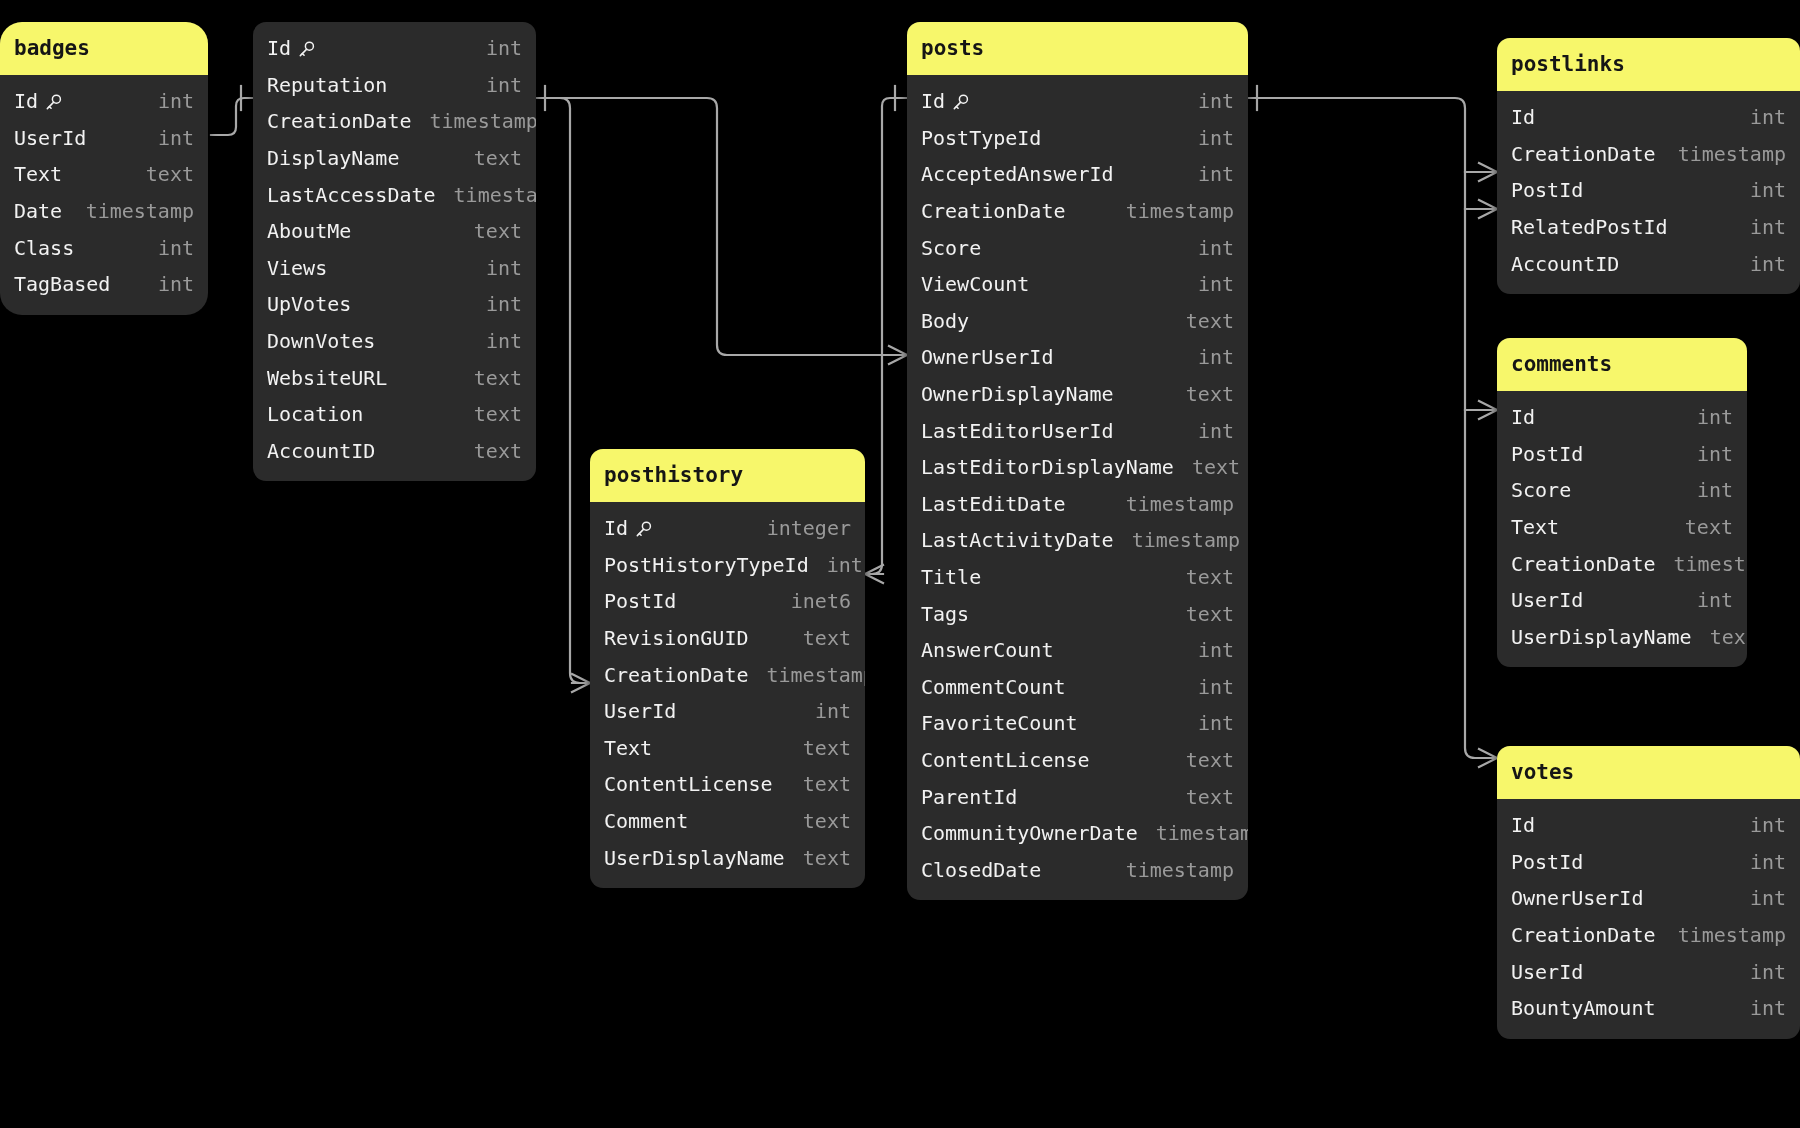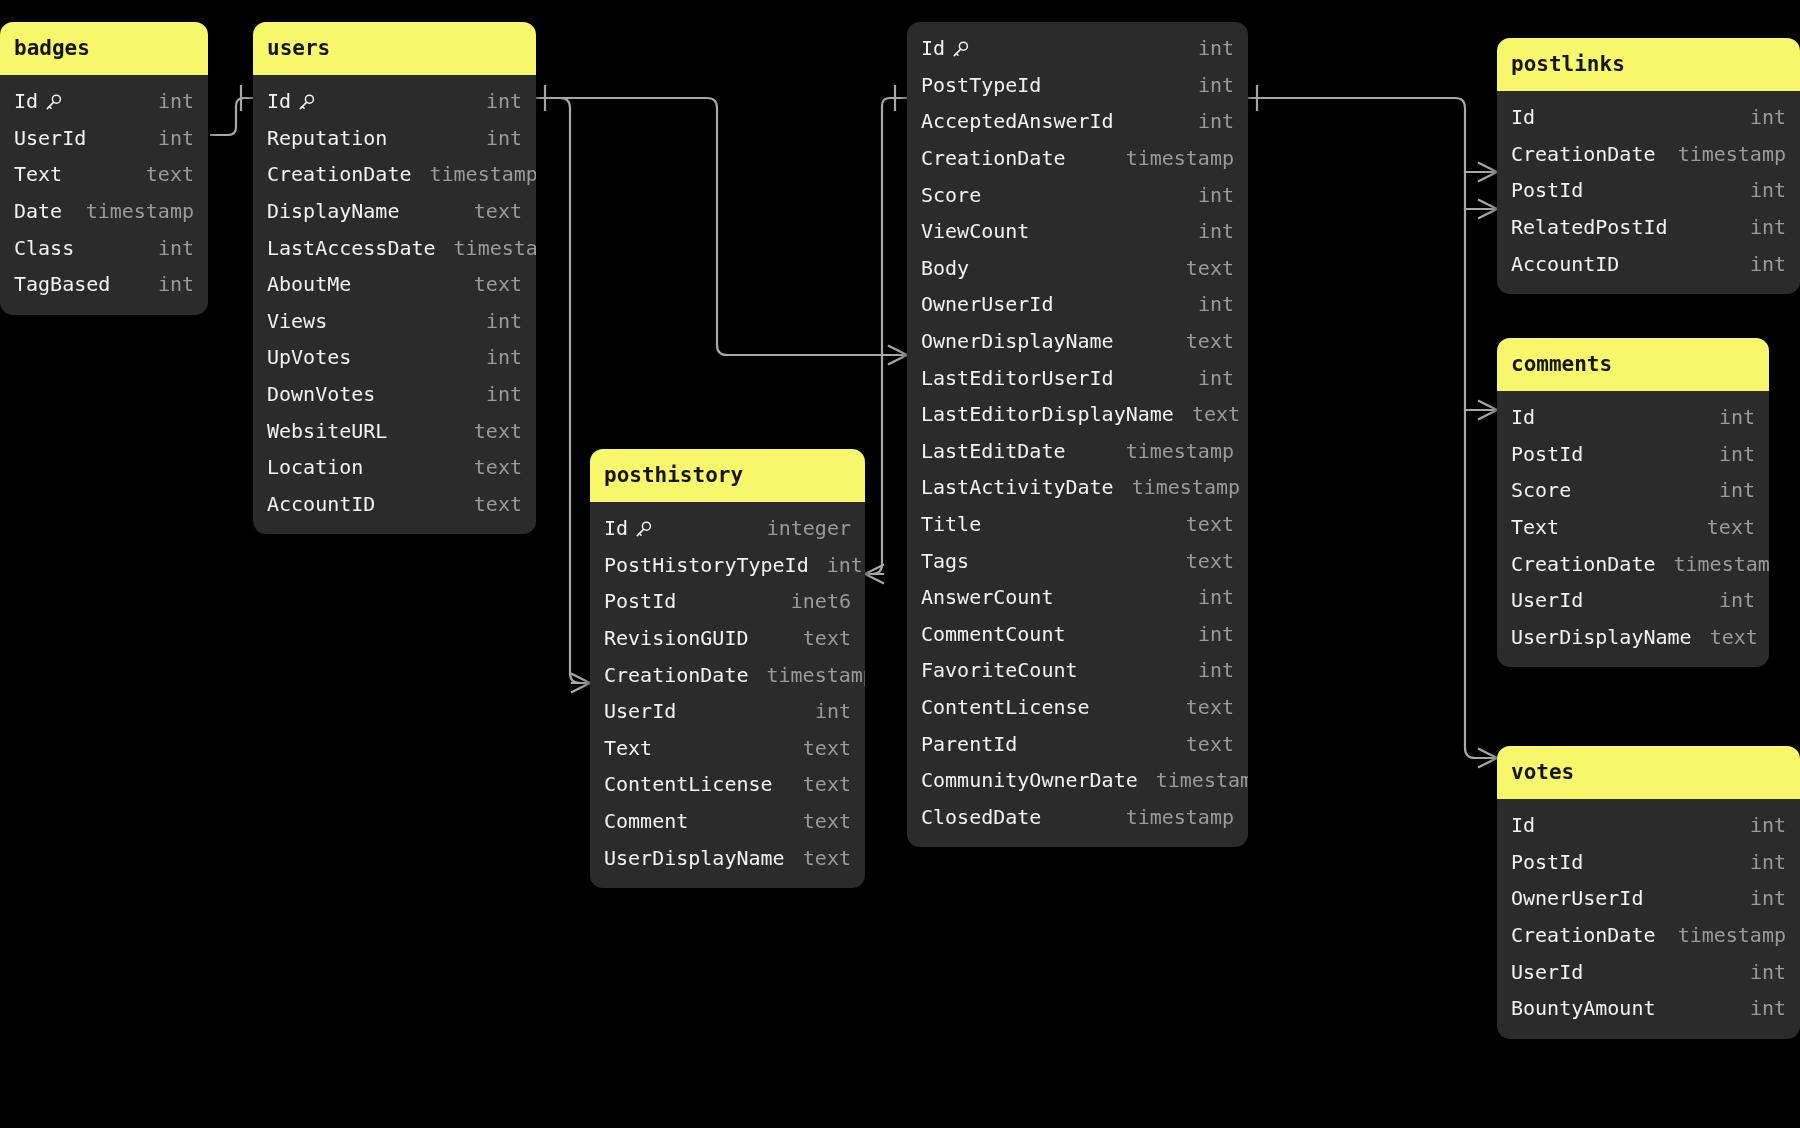--- a/index.html
+++ b/index.html
@@ -127,21 +127,21 @@
       <path class="edge-marker" d="M 1497,209 L 1479,200 M 1497,209 L 1479,218 M 1479,209 L 1497,209"></path>
 
       <path class="edge-path" d="M 1465,410 L 1497,410"></path>
       <path class="edge-marker" d="M 1497,410 L 1479,401 M 1497,410 L 1479,419 M 1479,410 L 1497,410"></path>
 
       <path class="edge-marker" d="M 1497,758 L 1479,749 M 1497,758 L 1479,767 M 1479,758 L 1497,758"></path>
     </g>
   </svg>
 
   <div id="tables-root">
-      <div class="table-node" style="left: 0px; top: 22px; width: 208px;">
+      <div class="table-node" style="left: 0px; top: 22px; width: 208px; border-radius: 22px;">
         <div class="table-header">badges</div>
         <div class="table-body">
           <div class="field-row">
             <span class="field-name">
               <span>Id</span>
               <span class="key-icon">
                 <svg viewBox="0 0 17 17" width="17" height="17" aria-hidden="true">
                   <circle cx="11.4" cy="5.2" r="4.0" fill="none" stroke="#f2f2f2" stroke-width="1.5"></circle>
                   <path d="M8.7 8.1 L2.3 14.6" fill="none" stroke="#f2f2f2" stroke-width="1.5" stroke-linecap="round"></path>
                   <path d="M4.3 12.6 L6.1 14.3" fill="none" stroke="#f2f2f2" stroke-width="1.5" stroke-linecap="round"></path>
@@ -176,21 +176,20 @@
           </div>
           <div class="field-row">
             <span class="field-name">
               <span>TagBased</span>
             </span>
             <span class="field-type">int</span>
           </div>
         </div>
       </div>
       <div class="table-node" style="left: 253px; top: 22px; width: 283px;">
-        <div class="table-header">users</div>
         <div class="table-body">
           <div class="field-row">
             <span class="field-name">
               <span>Id</span>
               <span class="key-icon">
                 <svg viewBox="0 0 17 17" width="17" height="17" aria-hidden="true">
                   <circle cx="11.4" cy="5.2" r="4.0" fill="none" stroke="#f2f2f2" stroke-width="1.5"></circle>
                   <path d="M8.7 8.1 L2.3 14.6" fill="none" stroke="#f2f2f2" stroke-width="1.5" stroke-linecap="round"></path>
                   <path d="M4.3 12.6 L6.1 14.3" fill="none" stroke="#f2f2f2" stroke-width="1.5" stroke-linecap="round"></path>
                 </svg>
@@ -332,20 +331,21 @@
           </div>
           <div class="field-row">
             <span class="field-name">
               <span>UserDisplayName</span>
             </span>
             <span class="field-type">text</span>
           </div>
         </div>
       </div>
       <div class="table-node" style="left: 907px; top: 22px; width: 341px;">
+        <div class="table-header">posts</div>
         <div class="table-body">
           <div class="field-row">
             <span class="field-name">
               <span>Id</span>
               <span class="key-icon">
                 <svg viewBox="0 0 17 17" width="17" height="17" aria-hidden="true">
                   <circle cx="11.4" cy="5.2" r="4.0" fill="none" stroke="#f2f2f2" stroke-width="1.5"></circle>
                   <path d="M8.7 8.1 L2.3 14.6" fill="none" stroke="#f2f2f2" stroke-width="1.5" stroke-linecap="round"></path>
                   <path d="M4.3 12.6 L6.1 14.3" fill="none" stroke="#f2f2f2" stroke-width="1.5" stroke-linecap="round"></path>
                 </svg>
@@ -509,21 +509,21 @@
             <span class="field-type">int</span>
           </div>
           <div class="field-row">
             <span class="field-name">
               <span>AccountID</span>
             </span>
             <span class="field-type">int</span>
           </div>
         </div>
       </div>
-      <div class="table-node" style="left: 1497px; top: 338px; width: 272px;">
+      <div class="table-node" style="left: 1497px; top: 338px; width: 250px;">
         <div class="table-header">comments</div>
         <div class="table-body">
           <div class="field-row">
             <span class="field-name">
               <span>Id</span>
             </span>
             <span class="field-type">int</span>
           </div>
           <div class="field-row">
             <span class="field-name">

